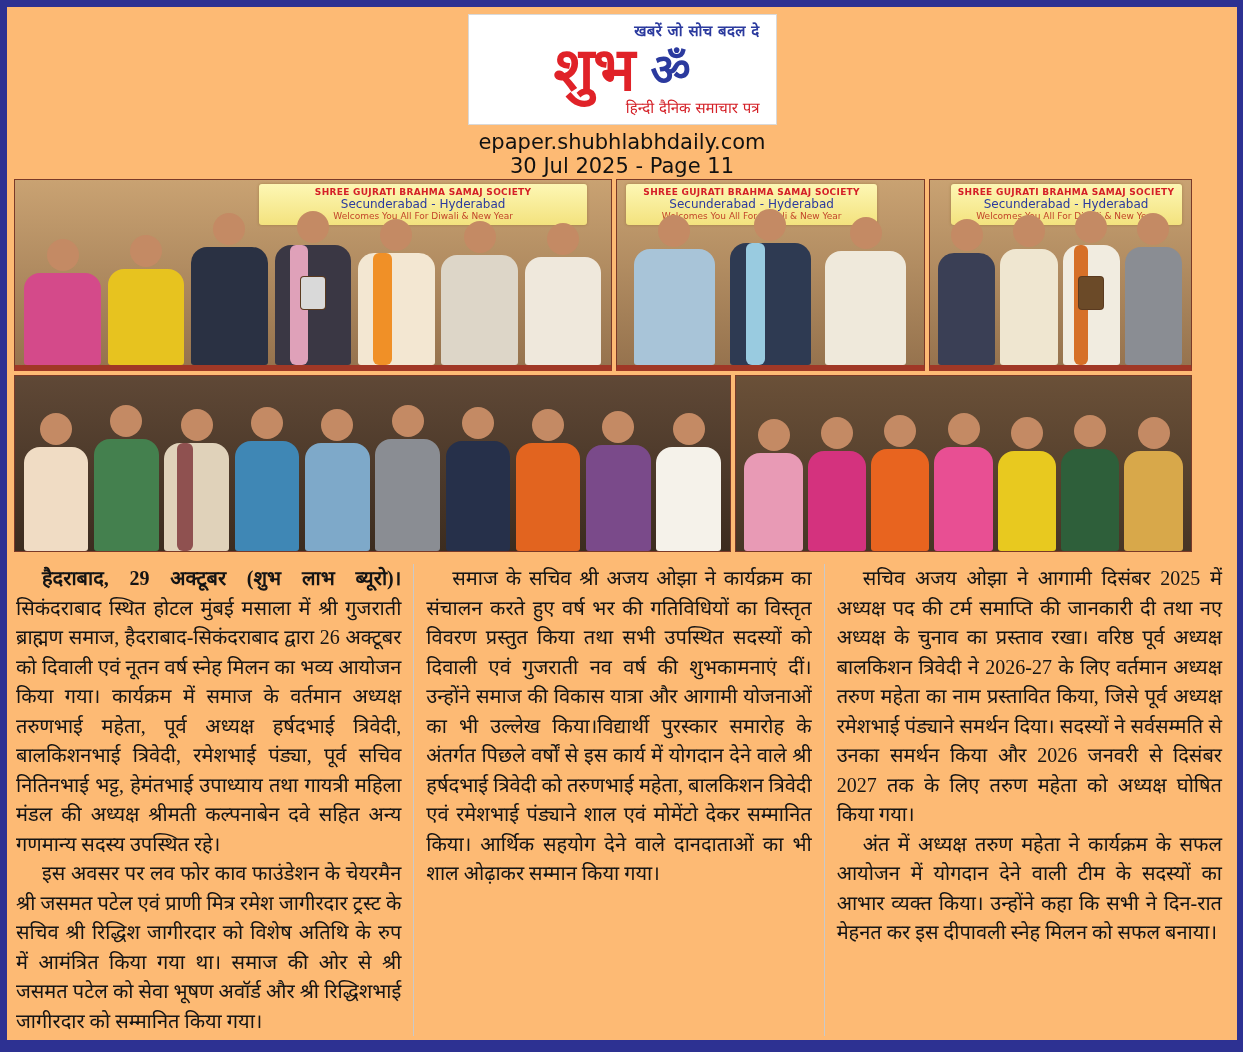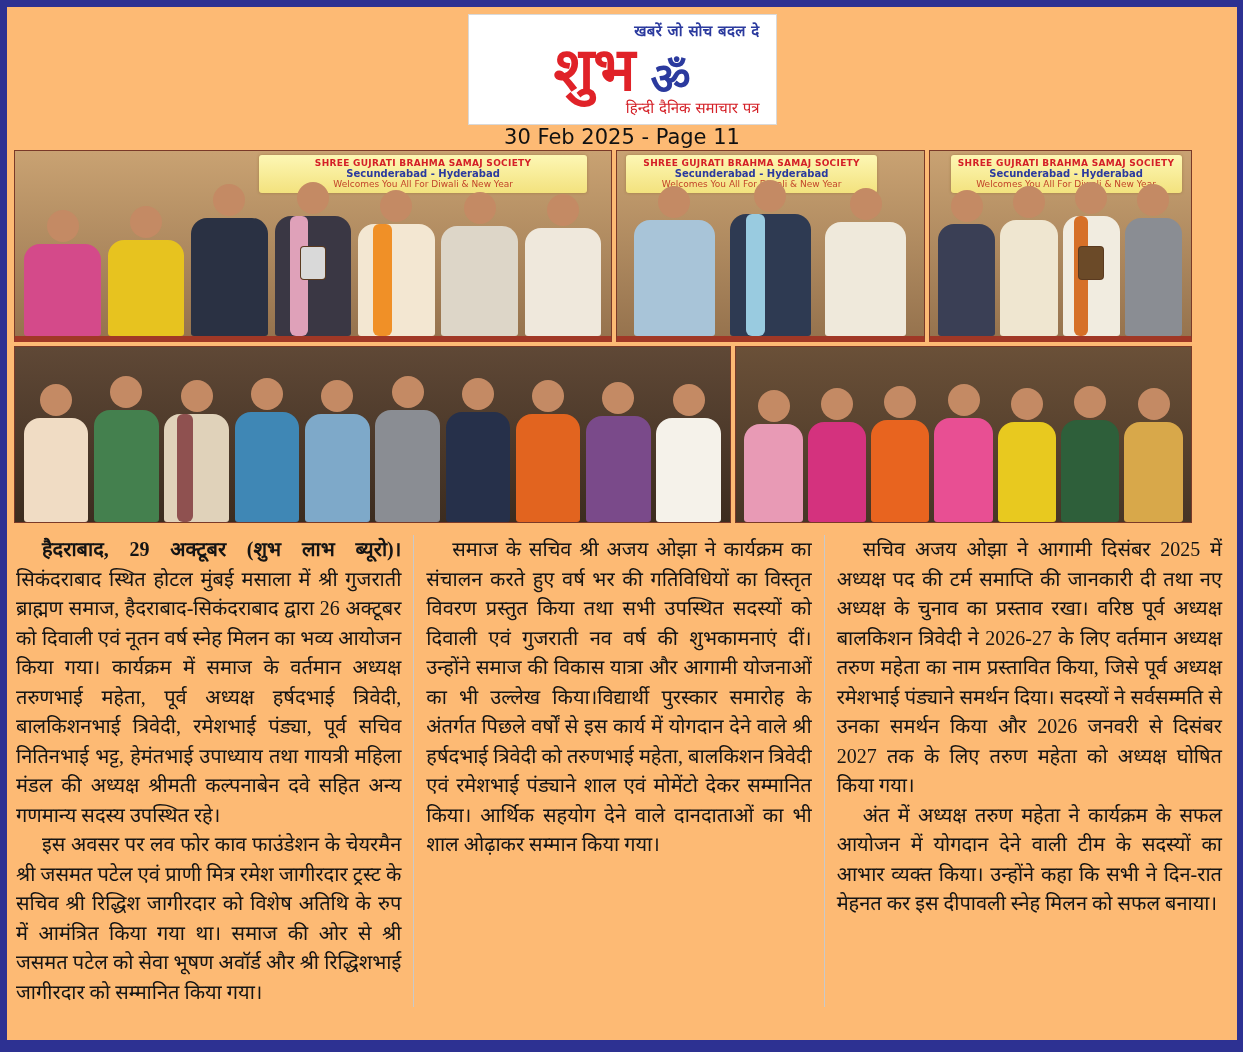--- a/index.html
+++ b/index.html
@@ -19,21 +19,21 @@
     border-bottom:12px solid var(--blue);
     overflow:hidden;
   }
   
   .masthead{text-align:center;padding-top:7px;}
   .logo-box{
     display:inline-block;border:1px solid #d9d9d9;padding:5px 16px 7px;
     min-width:275px;background:#fff;
   }
   .tagline{color:#2b3a9e;font-weight:bold;font-size:15px;text-align:right;letter-spacing:.3px;}
-  .logo-row{display:flex;align-items:flex-end;justify-content:center;gap:16px;margin-top:-2px;}
+  .logo-row{display:flex;align-items:center;justify-content:center;gap:16px;margin-top:-2px;}
   .logo-word{color:var(--red);font-size:60px;font-weight:bold;line-height:1.05;letter-spacing:-1px;}
   .ganesha{color:#2b3a9e;font-size:44px;font-weight:bold;line-height:1;}
   .logo-sub{color:var(--dkred);font-weight:normal;font-size:15px;text-align:right;margin-top:-4px;}
   .site{font-size:21px;color:#111;margin-top:5px;line-height:1.15;}
   .dateline{font-size:21px;color:#111;line-height:1.2;}
   
   .headline{
     font-size:34px;font-weight:bold;color:#0c0c0c;text-align:center;
     margin:12px 12px 9px;letter-spacing:-.3px;line-height:1.3;
   }
@@ -58,21 +58,21 @@
   .shawl{position:absolute;left:20%;top:0;width:24%;height:100%;border-radius:6px;opacity:.95;}
   .held{position:absolute;left:50%;transform:translateX(-50%);top:26%;width:24px;height:32px;border:2px solid #4a3categorical;border-radius:3px;box-shadow:0 0 0 1px #5a3a20;}
   .pbanner{
     position:absolute;top:4px;z-index:1;background:linear-gradient(#fdf7b4,#f3e27e);
     border-radius:3px;padding:3px 6px 4px;text-align:center;box-shadow:0 0 3px rgba(120,90,20,.45);
   }
   [data-photo="p1"] .pbanner{left:41%;width:53%;}
   [data-photo="p2"] .pbanner{left:3%;width:78%;}
   [data-photo="p3"] .pbanner{left:8%;width:84%;}
   .pbanner .bt{color:var(--dkred);font-weight:bold;font-size:9px;letter-spacing:.3px;white-space:nowrap;overflow:hidden;}
-  .pbanner .bs{color:#2b3a9e;font-size:10px;font-weight:bold;}
+  .pbanner .bs{color:#2b3a9e;font-size:12px;font-weight:normal;}
   .pbanner .bw{color:#c2452a;font-size:9px;}
   
   .article{display:flex;padding:12px 15px 0 9px;}
   .col{
     flex:1;text-align:justify;font-size:20px;line-height:29.5px;color:var(--ink);
     font-family:"DejaVu Sans","DejaVu Serif",sans-serif;
   }
   .col + .col{border-left:1px solid #c9c9c9;margin-left:12px;padding-left:12px;}
   .col p{margin:0;font-family:Liberation Serif, serif;}
   .col p.ind{text-indent:26px;}
@@ -85,21 +85,22 @@
 
   <header class="masthead">
     <div class="logo-box">
       <div class="tagline">खबरें जो सोच बदल दे</div>
       <div class="logo-row">
         <span class="logo-word">शुभ</span>
         <span class="ganesha">ॐ</span>
       </div>
       <div class="logo-sub">हिन्दी दैनिक समाचार पत्र</div>
     </div>
-    <div class="dateline">30 Feb 2025 - Page 11</div>
+    <div class="site">epaper.shubhlabhdaily.com</div>
+    <div class="dateline">30 Jul 2025 - Page 11</div>
   </header>
 
 
   <section class="collage">
     <div class="prow prow1">
       <figure class="photo p1" data-photo="p1" title="Dignitaries and women members presenting a silver memento in front of the society banner" style="background: linear-gradient(rgb(201, 162, 114), rgb(150, 115, 78));">
           <div class="pbanner">
             <div class="bt">SHREE GUJRATI BRAHMA SAMAJ SOCIETY</div>
             <div class="bs">Secunderabad - Hyderabad</div>
             <div class="bw">Welcomes You All For Diwali &amp; New Year</div>

